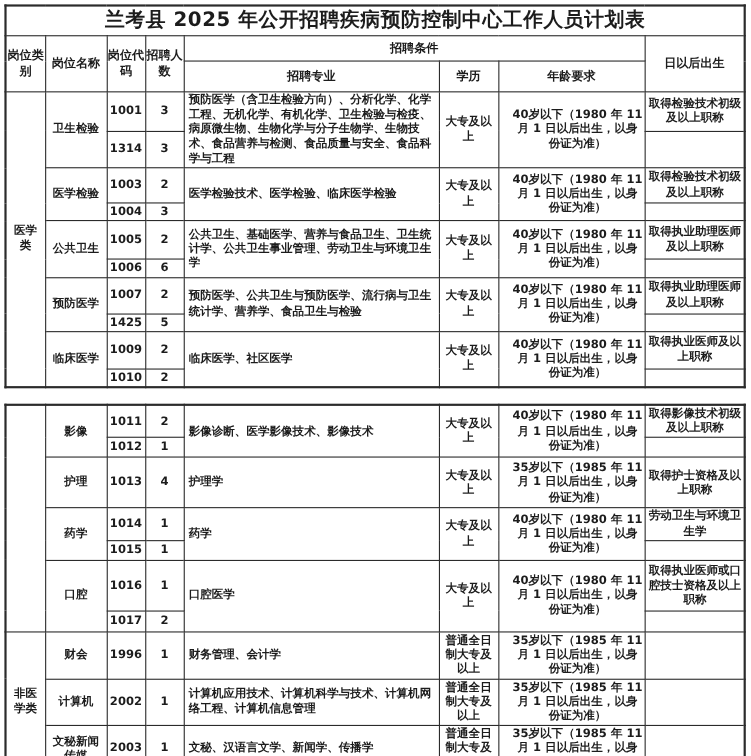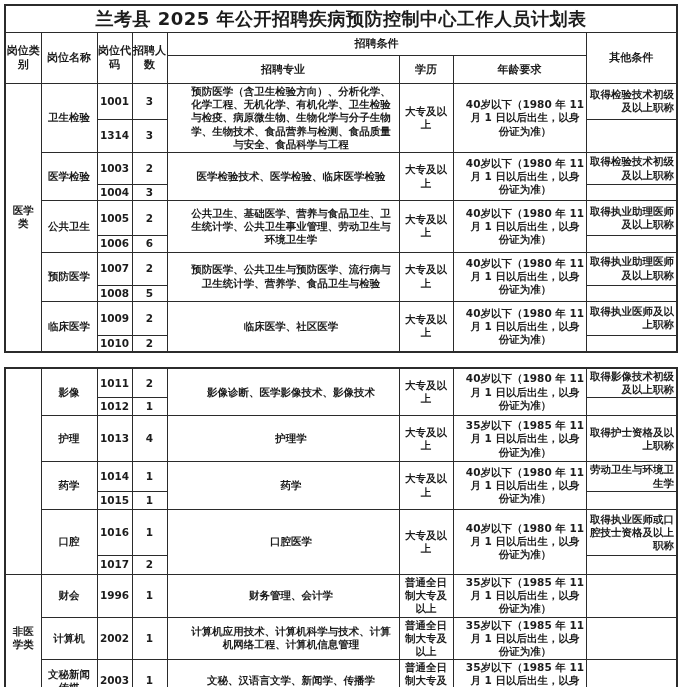--- a/index.html
+++ b/index.html
@@ -45,26 +45,26 @@
     height: 26px;
     letter-spacing: 0.5px;
     padding: 0;
     font-weight: bold;
   }
   thead tr.hdr td {
     font-size: 11px;
     padding: 1px 0;
   }
   td.c-major {
+    text-align: left;
+    padding-left: 4px;
+    padding-right: 3px;
+  }
+  td.c-other {
     text-align: center;
-    padding-left: 19px;
-    padding-right: 3px;
-  }
-  td.c-other {
-    text-align: right;
     padding-left: 3px;
     padding-right: 2px;
   }
   td.c-age { padding-left: 12px; padding-right: 1px; }
   td.c-edu { padding-left: 1px; padding-right: 1px; }
 </style>
 </head>
 <body>
 
 <div class="wrap">
@@ -83,21 +83,21 @@
     <thead>
       <tr class="title-row">
         <td colspan="8">兰考县 2025 年公开招聘疾病预防控制中心工作人员计划表</td>
       </tr>
       <tr class="hdr" style="height:23px;">
         <td rowspan="2">岗位类别</td>
         <td rowspan="2">岗位名称</td>
         <td rowspan="2">岗位代码</td>
         <td rowspan="2">招聘人数</td>
         <td colspan="3">招聘条件</td>
-        <td rowspan="2">其他条件</td>
+        <td rowspan="2">日以后出生</td>
       </tr>
       <tr class="hdr" style="height:28px;">
         <td>招聘专业</td>
         <td>学历</td>
         <td>年龄要求</td>
       </tr>
     </thead>
     <tbody id="t1body">
         <tr style="height: 30px;">
           <td class="c-cat" rowspan="10">医学类</td>
@@ -145,21 +145,21 @@
         <tr style="height: 33px;">
           <td class="c-name" rowspan="2">预防医学</td>
           <td class="c-code">1007</td>
           <td class="c-num">2</td>
           <td class="c-major" rowspan="2">预防医学、公共卫生与预防医学、流行病与卫生统计学、营养学、食品卫生与检验</td>
           <td class="c-edu" rowspan="2">大专及以上</td>
           <td class="c-age" rowspan="2">40岁以下（1980 年 11 月 1 日以后出生，以身份证为准）</td>
           <td class="c-other">取得执业助理医师及以上职称</td>
         </tr>
         <tr style="height: 13px;">
-          <td class="c-code">1008</td>
+          <td class="c-code">1425</td>
           <td class="c-num">5</td>
           <td class="c-other"></td>
         </tr>
         <tr style="height: 34px;">
           <td class="c-name" rowspan="2">临床医学</td>
           <td class="c-code">1009</td>
           <td class="c-num">2</td>
           <td class="c-major" rowspan="2">临床医学、社区医学</td>
           <td class="c-edu" rowspan="2">大专及以上</td>
           <td class="c-age" rowspan="2">40岁以下（1980 年 11 月 1 日以后出生，以身份证为准）</td>

